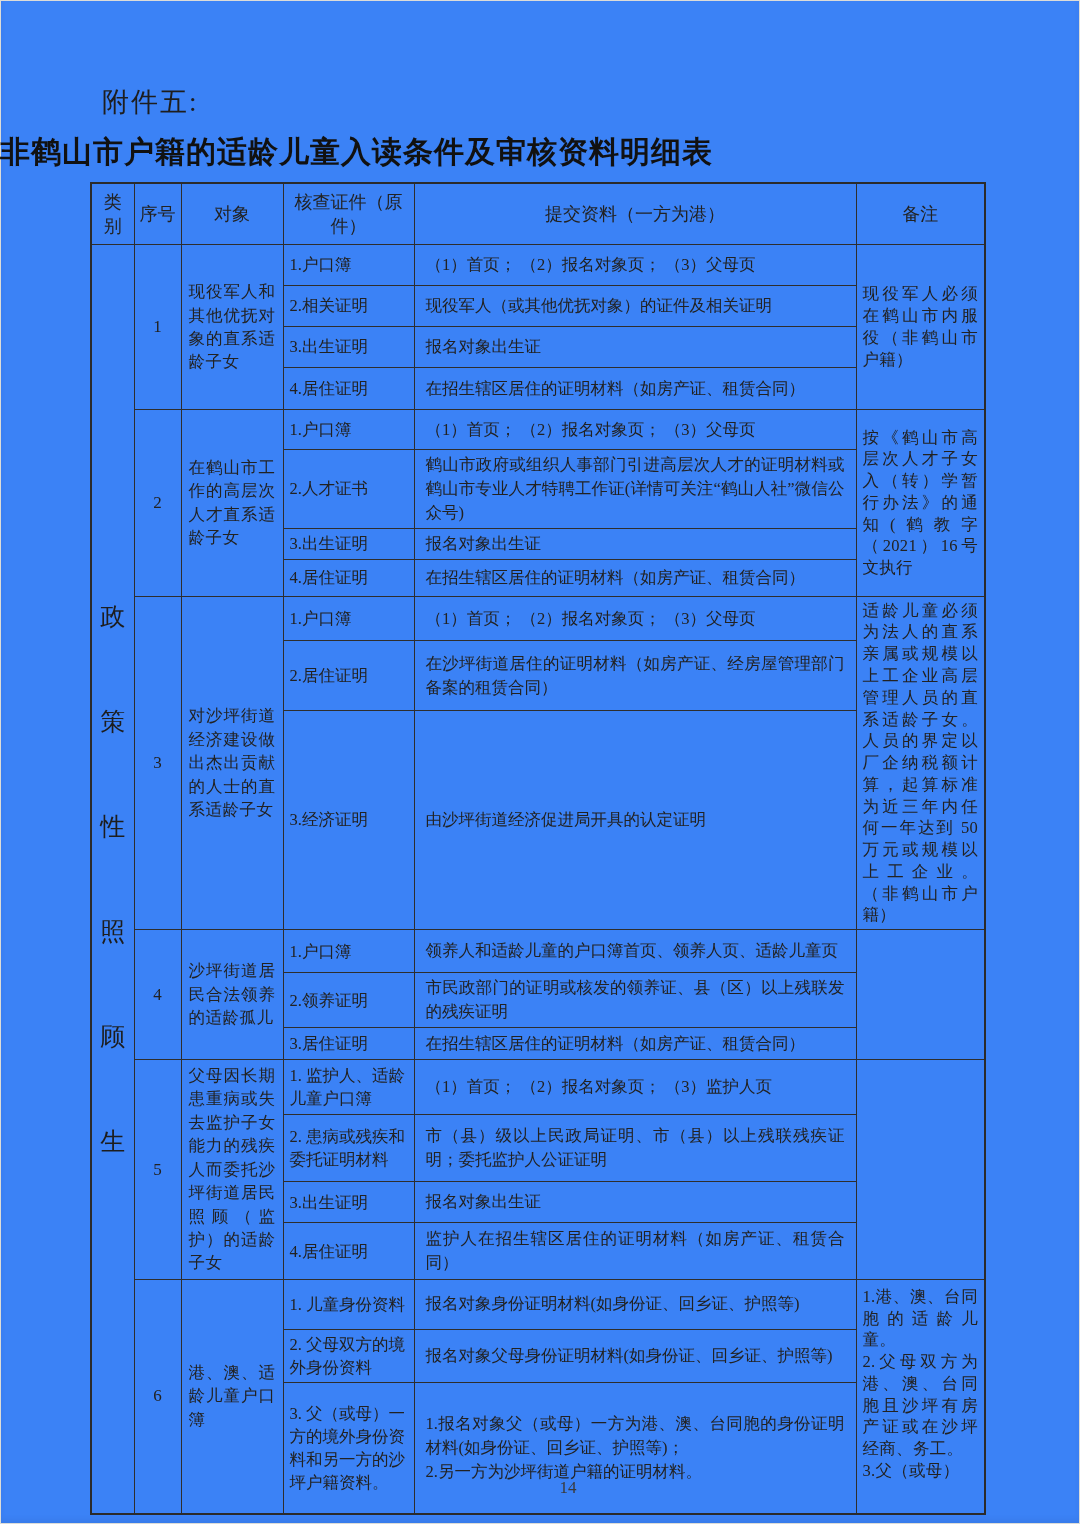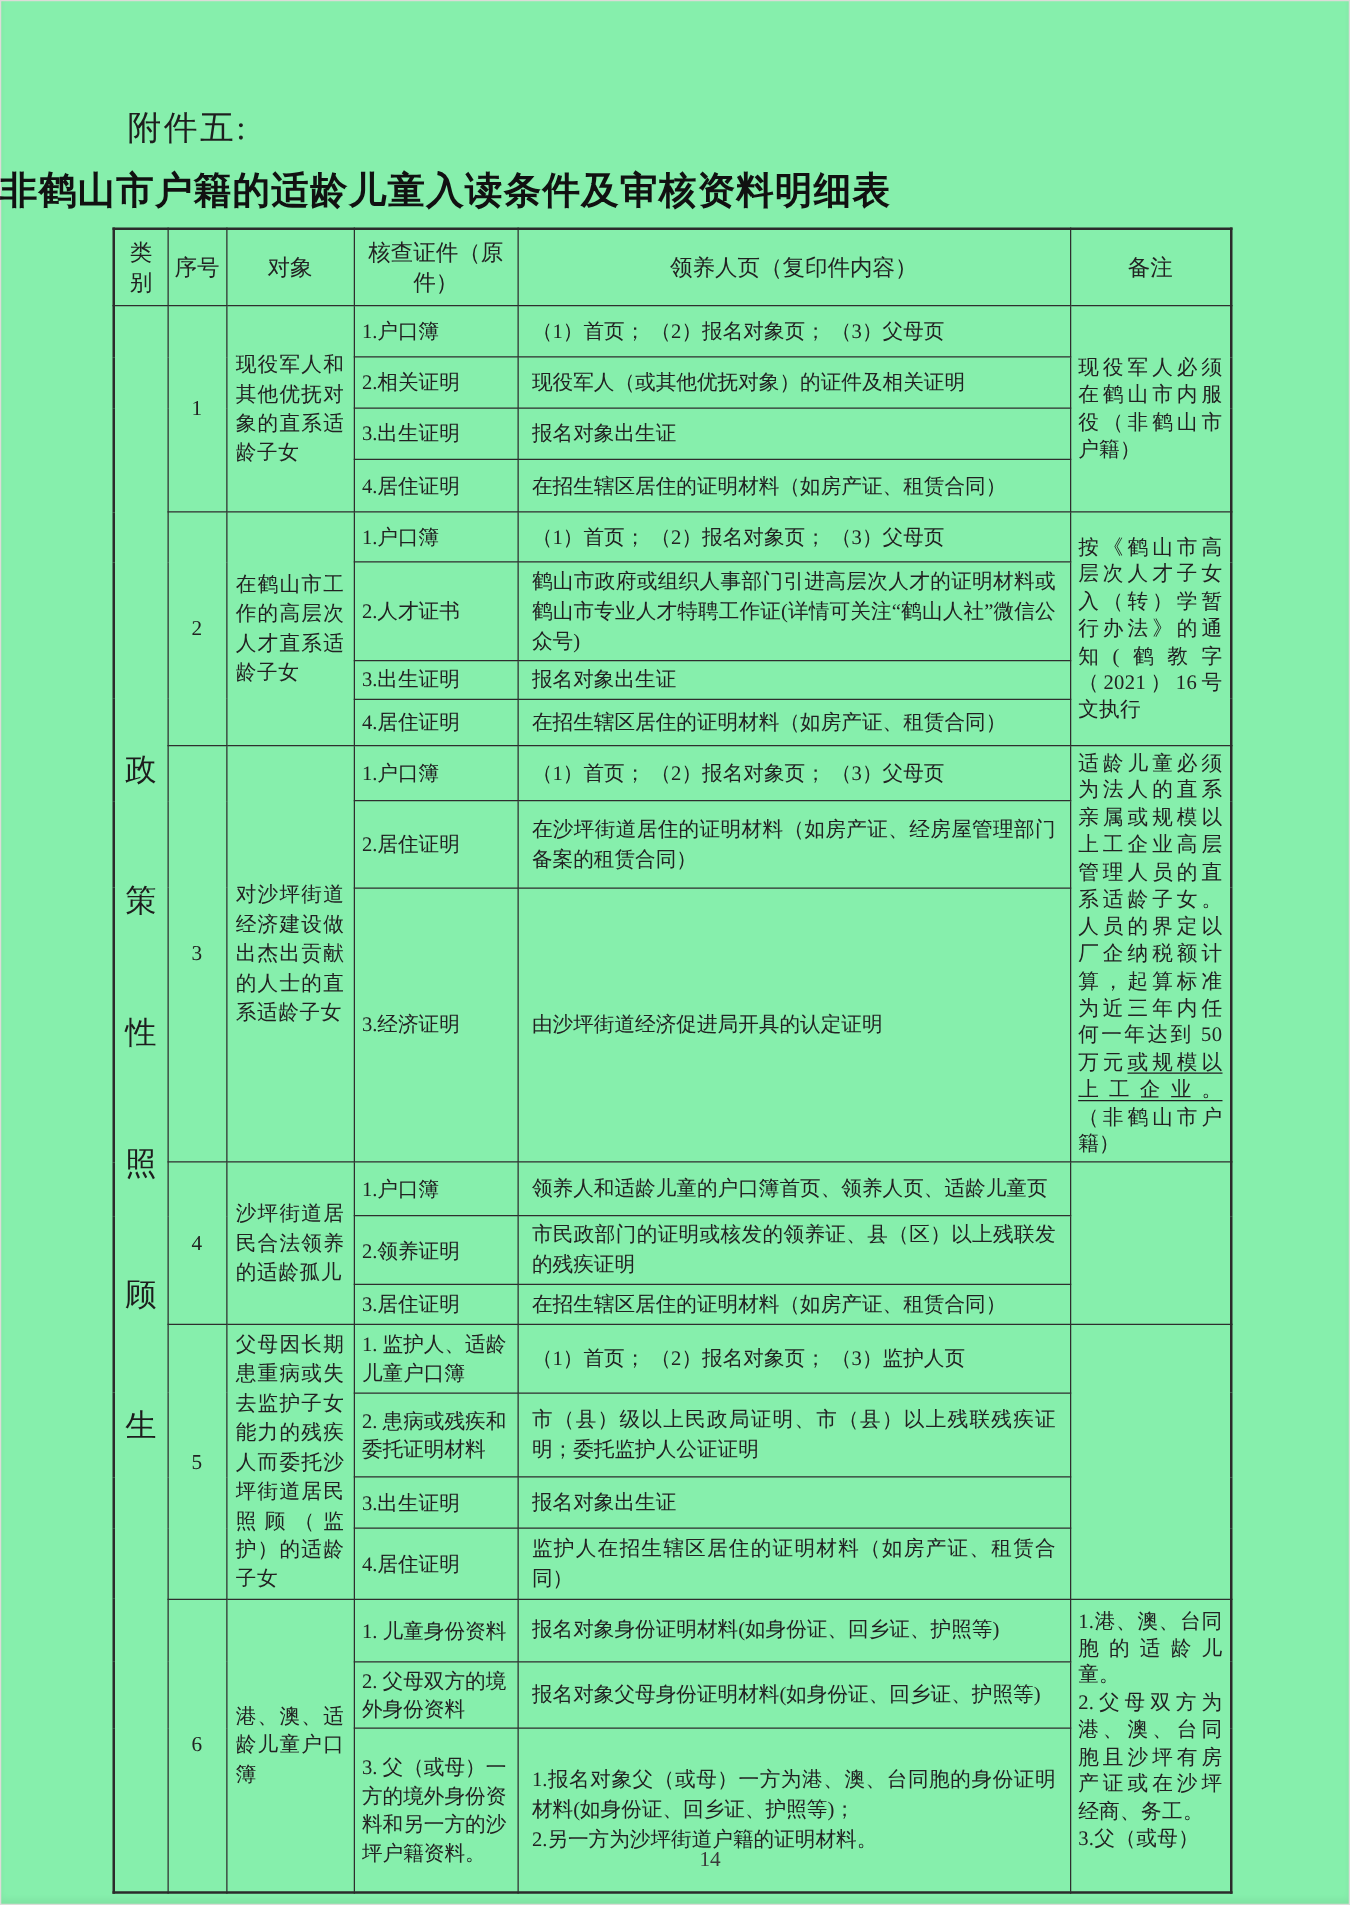--- a/index.html
+++ b/index.html
@@ -5,21 +5,21 @@
   html, body { margin: 0; padding: 0; }
   body {
     width: 1080px; height: 1524px;
     background: #f2f2ef;
     font-family: "Liberation Serif", "DejaVu Serif", serif;
     color: #232323;
   }
   .page {
     position: relative;
     width: 1080px; height: 1524px;
-    background: #86efac;
+    background: #3b82f6;
     box-shadow: inset 0 0 0 1px #dcdcd8, inset 0 -4px 6px rgba(0,0,0,.06);
     overflow: hidden;
   }
   .attachment {
     position: absolute; left: 102px; top: 84px;
     font-size: 27px; letter-spacing: 2px; color: #1e1e1e;
   }
   .doc-title {
     position: absolute; top: 132px; left: 0; width: 100%;
     text-align: left;
@@ -63,21 +63,21 @@
   td.cell-doc { vertical-align: middle; padding: 3px 6px; line-height: 1.4; }
   td.cell-submit {
     vertical-align: middle; padding: 3px 11px;
     line-height: 1.45; white-space: pre-wrap; text-align: justify;
   }
   td.cell-remark {
     vertical-align: middle; padding: 3px 6px;
     line-height: 1.32; white-space: pre-wrap; text-align: justify; letter-spacing: .3px;
   }
   td.cell-remark.vtop { vertical-align: top; padding-top: 6px; }
-  .u { text-decoration: underline; text-underline-offset: 3px; }
+  .u { text-underline-offset: 3px; }
   .page-number {
     position: absolute; top: 1478px; left: 0; width: 100%;
     text-align: center; font-size: 17px; color: #3a3a3a; margin-left: 28px;
   }
 </style>
 </head>
 <body>
 
 <div class="page">
 
@@ -93,21 +93,21 @@
       <col style="width:131px">
         <col style="width:442px">
         <col style="width:129px">
     </colgroup>
     <thead>
       <tr>
         <th>类别</th>
         <th>序号</th>
         <th>对象</th>
         <th>核查证件（原件）</th>
-        <th>领养人页（复印件内容）</th>
+        <th>提交资料（一方为港）</th>
         <th>备注</th>
       </tr>
     </thead>
     <tbody>
         <tr style="height: 41px;">
           <td class="cell-category" rowspan="21">
             <div class="category-stack">
               <span>政</span>
               <span>策</span>
               <span>性</span>

